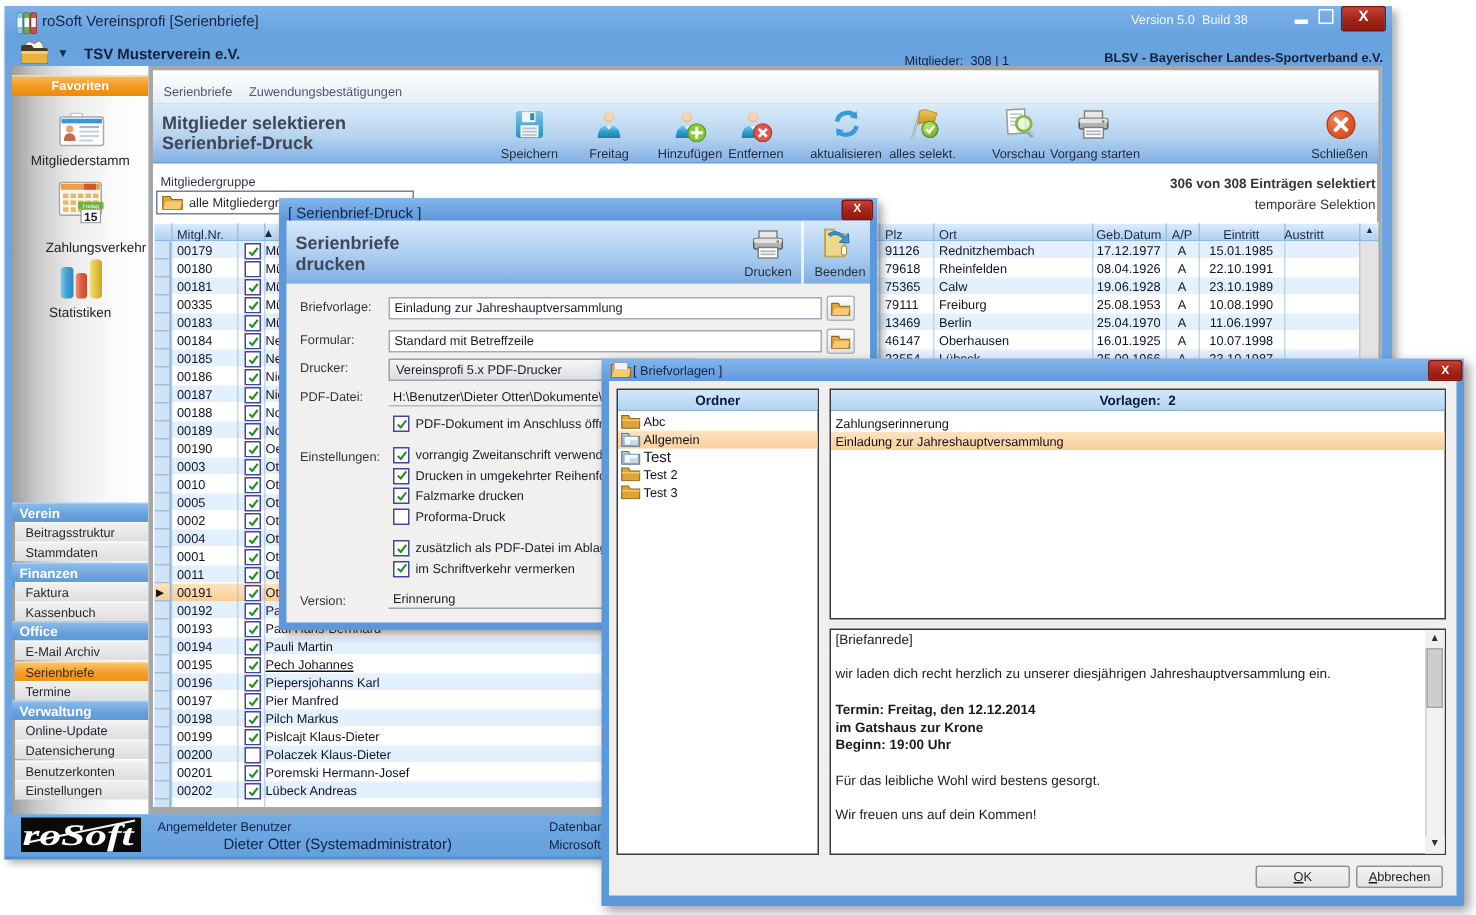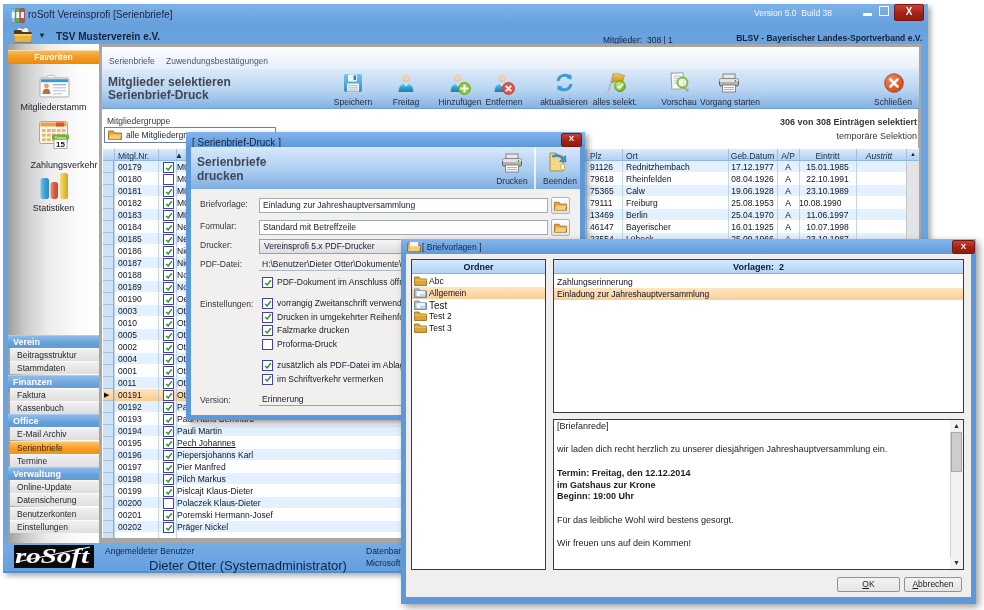--- a/index.html
+++ b/index.html
@@ -286,21 +286,21 @@
 <div class="abs" style="left:856px;top:149px;width:1px;height:11px;background:#9cc0e4;"></div>
 
 <div class="tx" style="left:118px;top:151px;font-size:8.5px;color:#1a2847;">Mitgl.Nr.</div>
 <div class="tx" style="left:175px;top:151px;font-size:8px;color:#1a2847;">▲</div>
 <div class="tx" style="left:590px;top:151px;font-size:8.5px;color:#1a2847;">Plz</div>
 <div class="tx" style="left:626px;top:151px;font-size:8.5px;color:#1a2847;">Ort</div>
 
 <div class="tx" style="left:728px;top:151px;width:49px;text-align:center;font-size:8.5px;color:#1a2847;">Geb.Datum</div>
 <div class="tx" style="left:777px;top:151px;width:22px;text-align:center;font-size:8.5px;color:#1a2847;">A/P</div>
 <div class="tx" style="left:799px;top:151px;width:57px;text-align:center;font-size:8.5px;color:#1a2847;">Eintritt</div>
-<div class="tx" style="left:856px;top:151px;width:46px;text-align:center;font-size:8.5px;color:#1a2847;font-style:italic;">Austritt</div>
+<div class="tx" style="left:856px;top:151px;width:46px;text-align:left;font-size:8.5px;color:#1a2847;">Austritt</div>
 <div class="abs" style="left:114px;top:161px;width:792px;height:377px;background:#fff;"></div>
 <div class="abs" style="left:103px;top:161px;width:11px;height:377px;background:#cfe3f6;border-right:1px solid #93afc9;box-sizing:border-box;"></div>
 <div class="abs" style="left:103px;top:172px;width:10px;height:1px;background:#a6bed6;"></div>
 <div class="abs" style="left:114px;top:161px;width:792px;height:11px;background:#e2f1fd;"></div>
 <div class="tx" style="left:118px;top:162px;font-size:8.5px;color:#101223;">00179</div>
 <div class="abs" style="left:163px;top:162px;width:11px;height:11px;box-sizing:border-box;background:#fff;border:1px solid #4444a0;"></div>
 <svg class="abs" style="left:164.5px;top:163.5px" width="8" height="8" viewBox="0 0 8 8">
     <path d="M1.2 4 L3.2 6 L6.8 1.2" fill="none" stroke="#1c941c" stroke-width="1.4"></path>
   </svg>
 <div class="tx" style="left:177px;top:162px;font-size:8.5px;color:#101223;">Müller Albert</div>
@@ -325,31 +325,31 @@
 <svg class="abs" style="left:164.5px;top:187.5px" width="8" height="8" viewBox="0 0 8 8">
     <path d="M1.2 4 L3.2 6 L6.8 1.2" fill="none" stroke="#1c941c" stroke-width="1.4"></path>
   </svg>
 <div class="tx" style="left:177px;top:186px;font-size:8.5px;color:#101223;">Müller Christian</div>
 <div class="tx" style="left:590px;top:186px;font-size:8.5px;color:#101223;">75365</div>
 <div class="tx" style="left:626px;top:186px;font-size:8.5px;color:#101223;">Calw</div>
 <div class="tx" style="left:728px;top:186px;width:49px;text-align:center;font-size:8.5px;color:#101223;">19.06.1928</div>
 <div class="tx" style="left:777px;top:186px;width:22px;text-align:center;font-size:8.5px;color:#101223;">A</div>
 <div class="tx" style="left:799px;top:186px;width:57px;text-align:center;font-size:8.5px;color:#101223;">23.10.1989</div>
 <div class="abs" style="left:103px;top:208px;width:10px;height:1px;background:#a6bed6;"></div>
-<div class="tx" style="left:118px;top:198px;font-size:8.5px;color:#101223;">00182</div>
+<div class="tx" style="left:118px;top:198px;font-size:8.5px;color:#101223;">00335</div>
 <div class="abs" style="left:163px;top:198px;width:11px;height:11px;box-sizing:border-box;background:#fff;border:1px solid #4444a0;"></div>
 <svg class="abs" style="left:164.5px;top:199.5px" width="8" height="8" viewBox="0 0 8 8">
     <path d="M1.2 4 L3.2 6 L6.8 1.2" fill="none" stroke="#1c941c" stroke-width="1.4"></path>
   </svg>
 <div class="tx" style="left:177px;top:198px;font-size:8.5px;color:#101223;">Müller Dieter</div>
 <div class="tx" style="left:590px;top:198px;font-size:8.5px;color:#101223;">79111</div>
 <div class="tx" style="left:626px;top:198px;font-size:8.5px;color:#101223;">Freiburg</div>
 <div class="tx" style="left:728px;top:198px;width:49px;text-align:center;font-size:8.5px;color:#101223;">25.08.1953</div>
 <div class="tx" style="left:777px;top:198px;width:22px;text-align:center;font-size:8.5px;color:#101223;">A</div>
-<div class="tx" style="left:799px;top:198px;width:57px;font-size:8.5px;color:#101223;">10.08.1990</div>
+<div class="tx" style="left:799px;top:198px;width:57px;text-align:center;font-size:8.5px;color:#101223;">10.08.1990</div>
 <div class="abs" style="left:103px;top:220px;width:10px;height:1px;background:#a6bed6;"></div>
 <div class="abs" style="left:114px;top:209px;width:792px;height:11px;background:#e2f1fd;"></div>
 <div class="tx" style="left:118px;top:210px;font-size:8.5px;color:#101223;">00183</div>
 <div class="abs" style="left:163px;top:210px;width:11px;height:11px;box-sizing:border-box;background:#fff;border:1px solid #4444a0;"></div>
 <svg class="abs" style="left:164.5px;top:211.5px" width="8" height="8" viewBox="0 0 8 8">
     <path d="M1.2 4 L3.2 6 L6.8 1.2" fill="none" stroke="#1c941c" stroke-width="1.4"></path>
   </svg>
 <div class="tx" style="left:177px;top:210px;font-size:8.5px;color:#101223;">Müller Erwin</div>
 <div class="tx" style="left:590px;top:210px;font-size:8.5px;color:#101223;">13469</div>
 <div class="tx" style="left:626px;top:210px;font-size:8.5px;color:#101223;">Berlin</div>
@@ -357,21 +357,21 @@
 <div class="tx" style="left:777px;top:210px;width:22px;text-align:center;font-size:8.5px;color:#101223;">A</div>
 <div class="tx" style="left:799px;top:210px;width:57px;text-align:center;font-size:8.5px;color:#101223;">11.06.1997</div>
 <div class="abs" style="left:103px;top:232px;width:10px;height:1px;background:#a6bed6;"></div>
 <div class="tx" style="left:118px;top:222px;font-size:8.5px;color:#101223;">00184</div>
 <div class="abs" style="left:163px;top:222px;width:11px;height:11px;box-sizing:border-box;background:#fff;border:1px solid #4444a0;"></div>
 <svg class="abs" style="left:164.5px;top:223.5px" width="8" height="8" viewBox="0 0 8 8">
     <path d="M1.2 4 L3.2 6 L6.8 1.2" fill="none" stroke="#1c941c" stroke-width="1.4"></path>
   </svg>
 <div class="tx" style="left:177px;top:222px;font-size:8.5px;color:#101223;">Neubauer Franz</div>
 <div class="tx" style="left:590px;top:222px;font-size:8.5px;color:#101223;">46147</div>
-<div class="tx" style="left:626px;top:222px;font-size:8.5px;color:#101223;">Bayerischer</div>
+<div class="tx" style="left:626px;top:222px;font-size:8.5px;color:#101223;">Oberhausen</div>
 <div class="tx" style="left:728px;top:222px;width:49px;text-align:center;font-size:8.5px;color:#101223;">16.01.1925</div>
 <div class="tx" style="left:777px;top:222px;width:22px;text-align:center;font-size:8.5px;color:#101223;">A</div>
 <div class="tx" style="left:799px;top:222px;width:57px;text-align:center;font-size:8.5px;color:#101223;">10.07.1998</div>
 <div class="abs" style="left:103px;top:244px;width:10px;height:1px;background:#a6bed6;"></div>
 <div class="abs" style="left:114px;top:233px;width:792px;height:11px;background:#e2f1fd;"></div>
 <div class="tx" style="left:118px;top:234px;font-size:8.5px;color:#101223;">00185</div>
 <div class="abs" style="left:163px;top:234px;width:11px;height:11px;box-sizing:border-box;background:#fff;border:1px solid #4444a0;"></div>
 <svg class="abs" style="left:164.5px;top:235.5px" width="8" height="8" viewBox="0 0 8 8">
     <path d="M1.2 4 L3.2 6 L6.8 1.2" fill="none" stroke="#1c941c" stroke-width="1.4"></path>
   </svg>
@@ -553,40 +553,40 @@
     <path d="M1.2 4 L3.2 6 L6.8 1.2" fill="none" stroke="#1c941c" stroke-width="1.4"></path>
   </svg>
 <div class="tx" style="left:177px;top:510px;font-size:8.5px;color:#101223;">Poremski Hermann-Josef</div>
 <div class="abs" style="left:103px;top:532px;width:10px;height:1px;background:#a6bed6;"></div>
 <div class="abs" style="left:114px;top:521px;width:792px;height:11px;background:#e2f1fd;"></div>
 <div class="tx" style="left:118px;top:522px;font-size:8.5px;color:#101223;">00202</div>
 <div class="abs" style="left:163px;top:522px;width:11px;height:11px;box-sizing:border-box;background:#fff;border:1px solid #4444a0;"></div>
 <svg class="abs" style="left:164.5px;top:523.5px" width="8" height="8" viewBox="0 0 8 8">
     <path d="M1.2 4 L3.2 6 L6.8 1.2" fill="none" stroke="#1c941c" stroke-width="1.4"></path>
   </svg>
-<div class="tx" style="left:177px;top:522px;font-size:8.5px;color:#101223;">Präger Nickel</div>
+<div class="tx" style="left:177px;top:522px;font-size:8.5px;color:#101223;">Lübeck Andreas</div>
 <div class="abs" style="left:114px;top:161px;width:1px;height:377px;background:rgba(150,185,220,0.55);"></div>
 <div class="abs" style="left:158px;top:161px;width:1px;height:377px;background:rgba(150,185,220,0.55);"></div>
 <div class="abs" style="left:176px;top:161px;width:1px;height:377px;background:rgba(150,185,220,0.55);"></div>
 <div class="abs" style="left:586px;top:161px;width:1px;height:377px;background:rgba(150,185,220,0.55);"></div>
 <div class="abs" style="left:622px;top:161px;width:1px;height:377px;background:rgba(150,185,220,0.55);"></div>
 <div class="abs" style="left:728px;top:161px;width:1px;height:377px;background:rgba(150,185,220,0.55);"></div>
 <div class="abs" style="left:777px;top:161px;width:1px;height:377px;background:rgba(150,185,220,0.55);"></div>
 <div class="abs" style="left:799px;top:161px;width:1px;height:377px;background:rgba(150,185,220,0.55);"></div>
 <div class="abs" style="left:856px;top:161px;width:1px;height:377px;background:rgba(150,185,220,0.55);"></div>
 
 <div class="abs" style="left:906px;top:161px;width:13px;height:377px;background:#e4e4e6;border-left:1px solid #c2c6cc;box-sizing:border-box;"></div>
 <div class="abs" style="left:906px;top:149px;width:13px;height:12px;border-left:1px solid #9cc0e4;box-sizing:border-box;text-align:center;font-size:6px;line-height:11px;color:#1a2330;">▲</div>
 
 <div class="abs" style="left:102px;top:538px;width:817px;height:5px;background:#a7a7a7;"></div>
 
 <div class="abs" style="left:3px;top:543px;width:918px;height:28px;background:linear-gradient(#75ace5,#659fdd);"></div>
 <div class="abs" style="left:3px;top:571px;width:925px;height:2px;background:#5590cc;"></div>
 <div class="tx" style="left:105px;top:546px;font-size:8.5px;color:#0e2246;">Angemeldeter Benutzer</div>
-<div class="tx" style="left:105px;top:558px;font-size:13px;color:#0e2246;padding-left:44px;">Dieter Otter (Systemadministrator)</div>
+<div class="tx" style="left:105px;top:558px;font-size:10px;color:#0e2246;padding-left:44px;">Dieter Otter (Systemadministrator)</div>
 <div class="tx" style="left:366px;top:546px;font-size:8.5px;color:#0e2246;">Datenbank</div>
 <div class="tx" style="left:366px;top:558px;font-size:8.5px;color:#0e2246;">Microsoft Access</div>
 <div class="abs" style="left:14px;top:545px;width:80px;height:23px;background:#0a0a0a;"></div>
 <svg class="abs" style="left:14px;top:545px" width="80" height="23" viewBox="0 0 80 23">
  <path d="M5 16.5 L76 2" stroke="#f4f4f4" stroke-width="1.2"></path>
  <text x="1" y="18" font-family="Liberation Serif" font-style="italic" font-weight="bold" font-size="20" textLength="74" lengthAdjust="spacingAndGlyphs" fill="#fff">roSoft</text>
 </svg>
 
 <div class="abs" style="left:186px;top:132px;width:399px;height:288px;
  background:linear-gradient(#85b5ec,#5d98da 15px,#5d98da);

